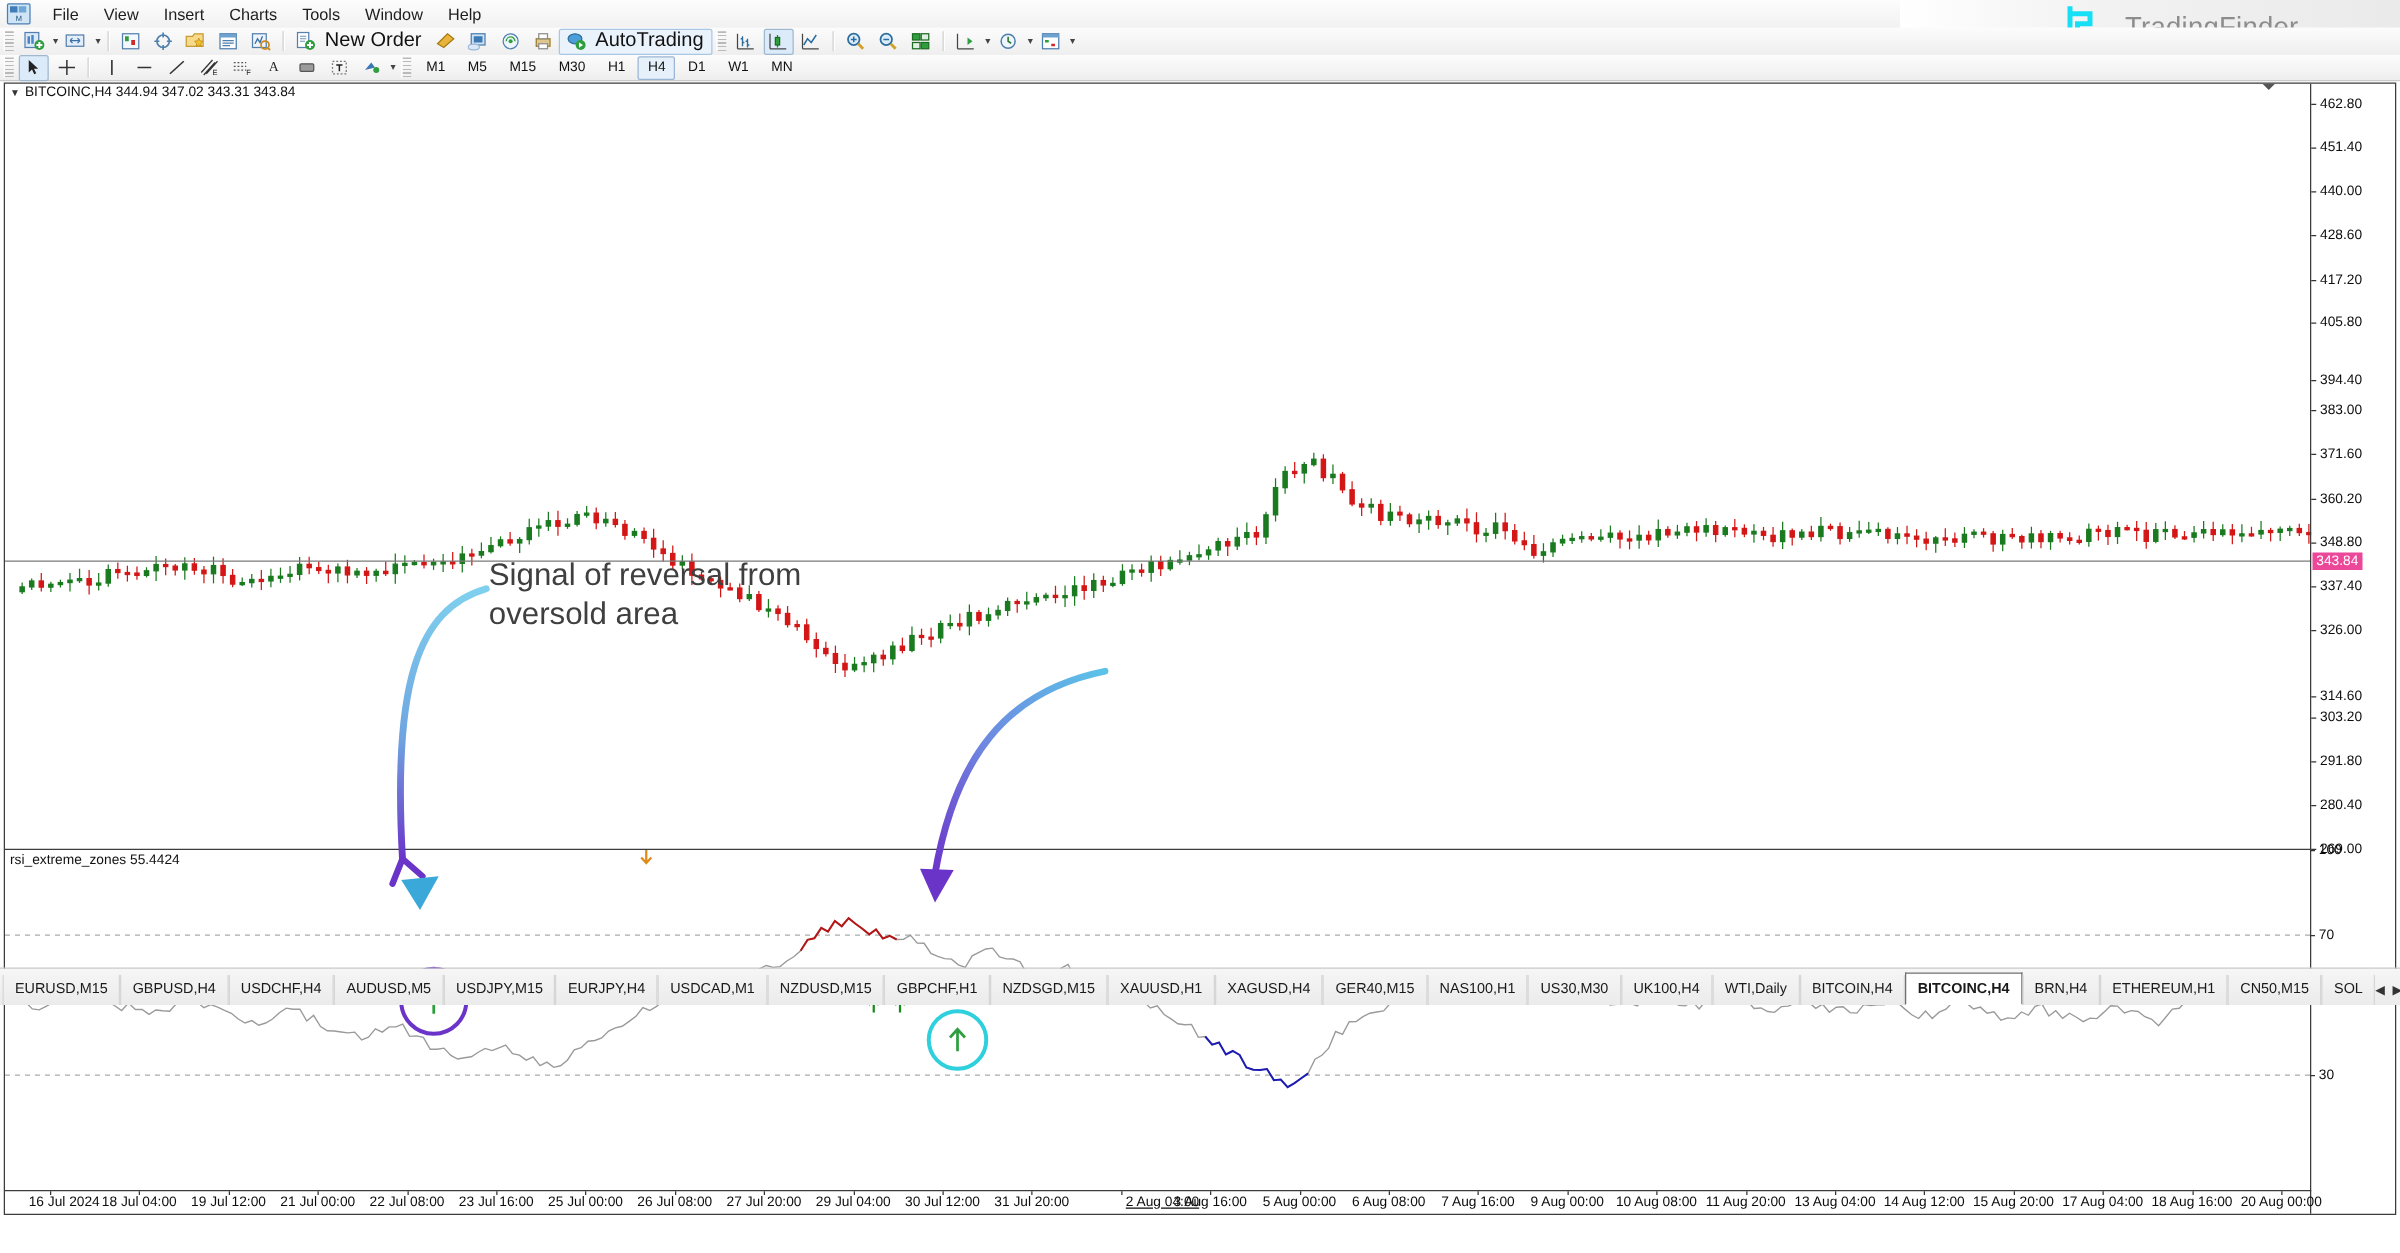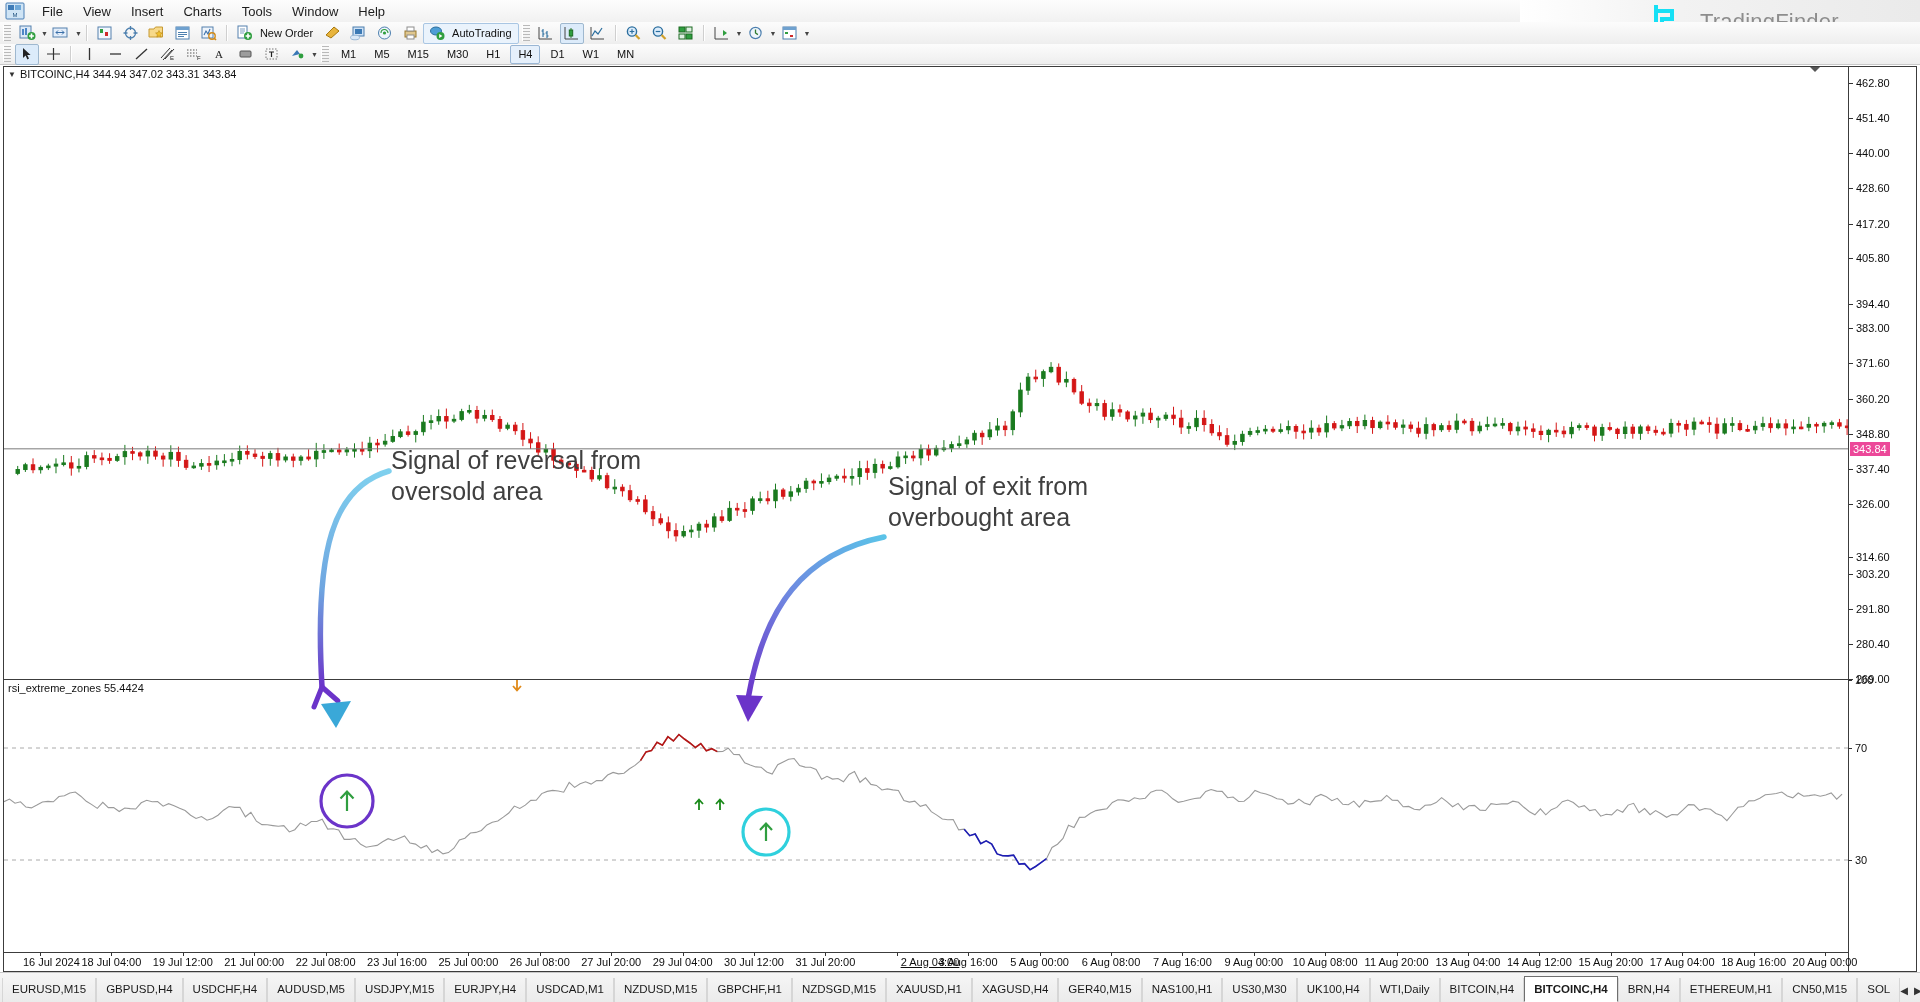--- a/index.html
+++ b/index.html
@@ -2,21 +2,21 @@
 <html><head>
 <meta charset="utf-8">
 <style>
   html,body{margin:0;padding:0;}
   body{
     width:1920px;height:1002px;overflow:hidden;
     font-family:"Liberation Sans", sans-serif;
     background:#ffffff;
     -webkit-font-smoothing:antialiased;
   }
-  #app{position:relative;width:1920px;height:1002px;}
+  #app{position:relative;width:1920px;height:804px;}
 
   
   .menubar{
     position:absolute;left:0;top:0;width:1920px;height:22px;
     background:linear-gradient(#fdfdfd,#f1f1f1);
     border-bottom:1px solid #e4e4e4;
     display:flex;align-items:center;
   }
   .mt4-logo{width:22px;height:18px;margin:0 6px 0 4px;position:relative;}
   .menu-item{
@@ -55,21 +55,21 @@
     background:repeating-linear-gradient(to bottom,#b9b9b9 0 1px,transparent 1px 3px);
     border-left:1px solid #fff;
   }
   .tbtn{
     width:22px;height:19px;margin:0 1px;display:flex;align-items:center;justify-content:center;
     border:1px solid transparent;border-radius:2px;position:relative;
   }
   .tbtn.pressed{border-color:#9fb8cf;background:#dcebfa;}
   .caret{font-size:7px;color:#444;margin-left:1px;}
   .tsep{width:1px;height:16px;background:#cfcfcf;margin:0 4px;border-right:1px solid #fff;}
-  .tlabel{font-size:11px;color:#111;padding:0 6px 0 2px;white-space:nowrap;}
+  .tlabel{font-size:16px;color:#111;padding:0 6px 0 2px;white-space:nowrap;}
   .tgroup{display:flex;align-items:center;border:1px solid transparent;border-radius:2px;height:19px;}
   .tgroup.framed{border-color:#a9c6e3;background:#eaf3fc;}
   .tf{
     font-size:11px;color:#111;padding:1px 7px;margin:0 1px;
     border:1px solid transparent;border-radius:2px;line-height:15px;
   }
   .tf.active{border-color:#9ab6d4;background:#e6f0fb;}
 
   
   .chartwrap{
@@ -1190,24 +1190,20 @@
       <path d="M332 661 L317 637 L347 634 Z" fill="#3aa8d8"></path>
 
       <path d="M880 470 C 800 486, 760 540, 744 632" stroke="url(#gradB)" stroke-width="5.5" fill="none" stroke-linecap="round"></path>
       <path d="M744 655 L732 628 L759 629 Z" fill="#6b34c9"></path>
     </svg>
 
     <div class="annot" style="left:387px;top:378px;width:300px;">
       <div>Signal of reversal from</div>
       <div style="text-align:left;">oversold area</div>
     </div>
-    <div class="annot" style="left:884px;top:404px;width:260px;">
-      <div>Signal of exit from</div>
-      <div>overbought area</div>
-    </div>
 
     <div class="timescale" id="timescale">
         <div class="tmark" style="left: 36px;"></div>
         <div class="ttick" style="left: 36px; transform: translateX(-30%);">16 Jul 2024</div>
         <div class="tmark" style="left: 107.4px;"></div>
         <div class="ttick" style="left: 107.4px;">18 Jul 04:00</div>
         <div class="tmark" style="left: 178.8px;"></div>
         <div class="ttick" style="left: 178.8px;">19 Jul 12:00</div>
         <div class="tmark" style="left: 250.2px;"></div>
         <div class="ttick" style="left: 250.2px;">21 Jul 00:00</div>

